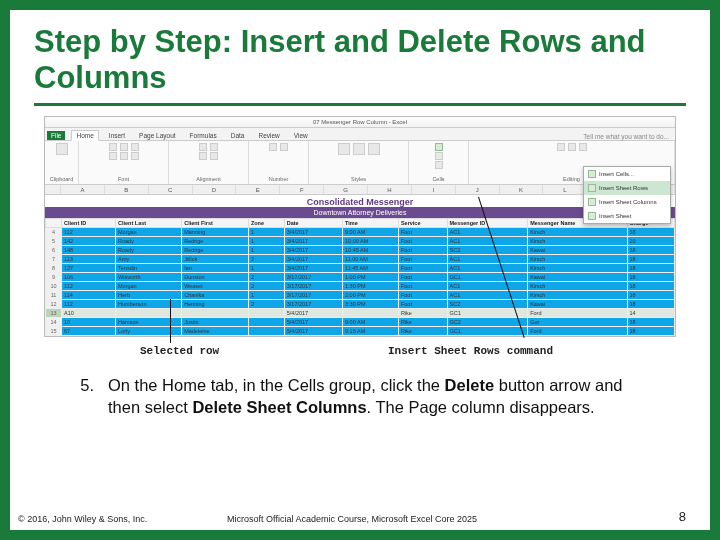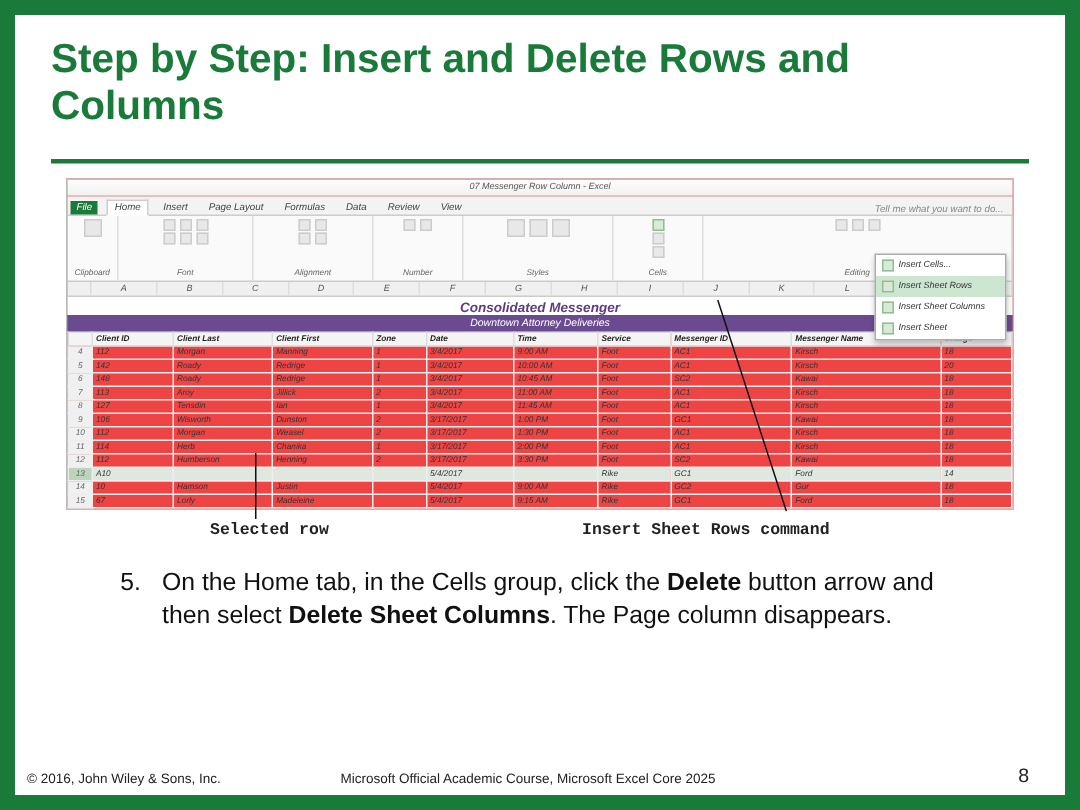--- a/index.html
+++ b/index.html
@@ -6,42 +6,41 @@
   html, body { width: 720px; height: 540px; font-family: "Segoe UI", Arial, sans-serif; }
   .slide {
     width: 720px; height: 540px;
     border: 10px solid #1a7a3a;
     background: #fff;
     position: relative;
     padding: 14px 24px 8px 24px;
   }
   .title {
     color: #1a7a3a;
-    font-size: 27px;
+    font-size: 31px;
     font-weight: 700;
     line-height: 1.15;
-    margin-bottom: 20px;
+    margin-bottom: 8px;
   }
   .rule {
     border: none;
     border-top: 3px solid #1a7a3a;
     margin-bottom: 10px;
   }
   .figure-wrap {
     width: 100%;
     position: relative;
   }
   .excel-shot {
     width: 632px;
     margin: 0 auto;
     border: 1px solid #bbb;
     font-size: 6px;
     color: #333;
-    background: #ef4444;
-    font-style: italic;
+    background: #0ea5e9;
   }
   .titlebar {
     height: 11px;
     background: linear-gradient(#fdfdfd,#f2f2f2);
     border-bottom: 1px solid #ccc;
     text-align: center;
     line-height: 11px;
     font-size: 6px;
     color: #555;
   }

